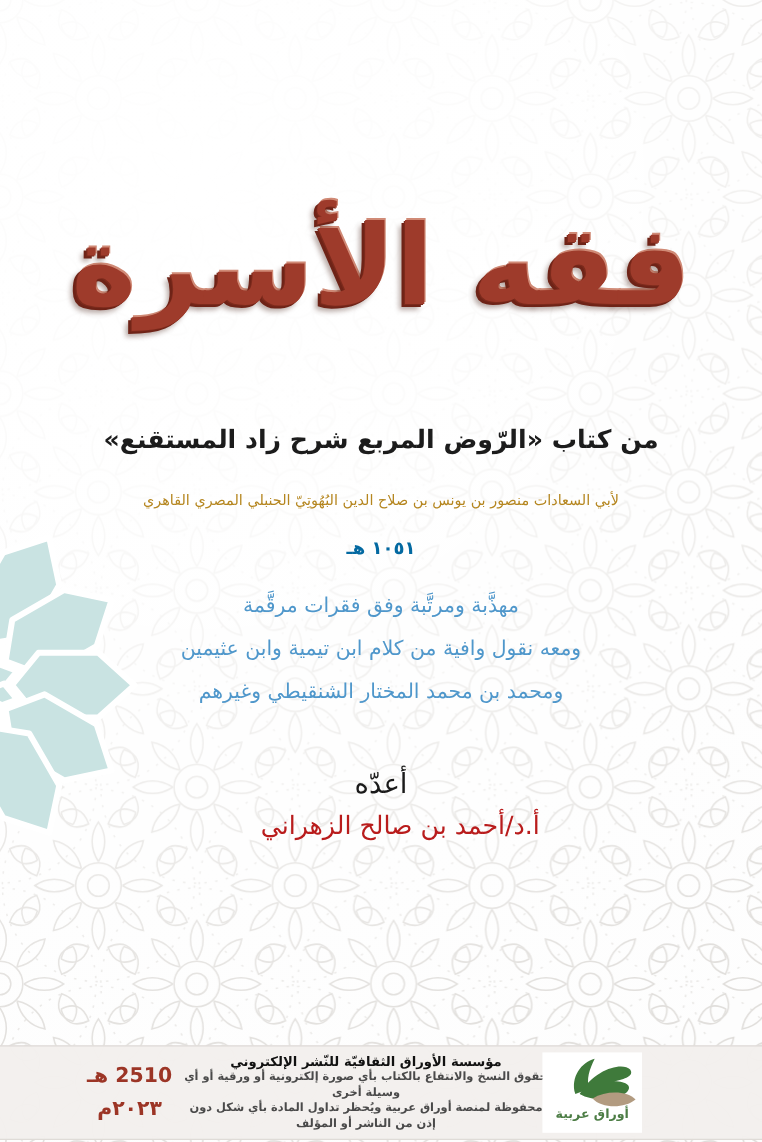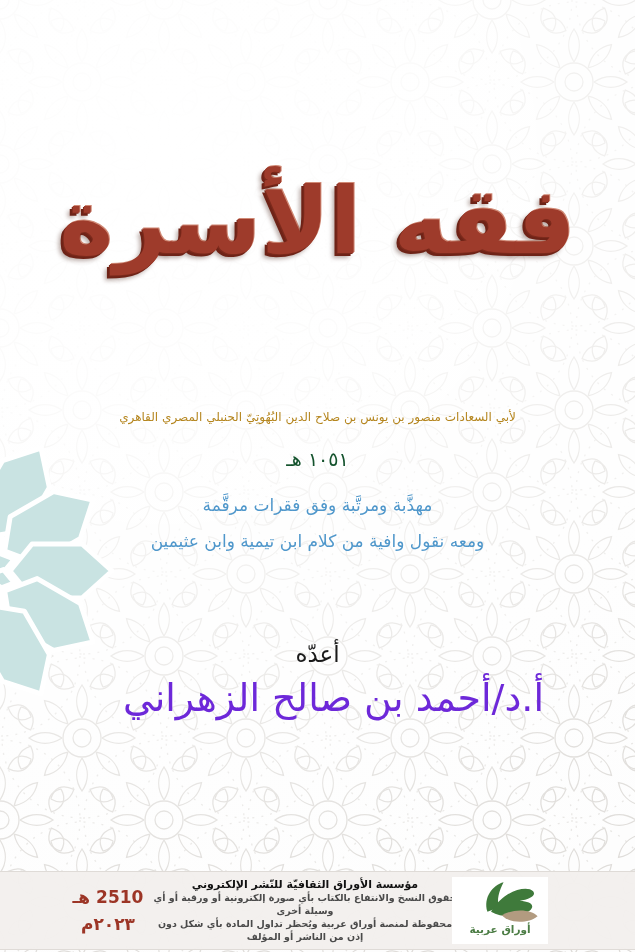--- a/index.html
+++ b/index.html
@@ -38,38 +38,38 @@
     font-size:21px;font-weight:bold;
     color:#1c1c1c;
   }
   .orig-author{
     top:410px;
     font-size:12px;font-weight:normal;
     color:#b5861f;
   }
   .death-year{
     top:448px;
-    font-size:19px;font-weight:normal;
-    color:#14532d;
+    font-size:15px;font-weight:bold;
+    color:#0369a1;
   }
   .features{
     top:487px;
     font-size:17px;font-weight:normal;
     color:#4f97cb;
     line-height:36px;
   }
   .prepared-label{
     top:641px;
     font-size:23px;
     color:#1a1a1a;
   }
   .preparer{
     top:676px;
-    font-size:38px;
-    color:#6d28d9;
+    font-size:21px;
+    color:#b91c1c;
     padding-left:32px;
   }
   .role{
     top:734px;
     font-size:19px;font-weight:bold;
     color:#a84a38;
     line-height:33px;
   }
   .footer{
     position:absolute;left:0;top:871px;width:635px;height:77px;z-index:4;
@@ -89,21 +89,21 @@
     text-align:center;
   }
   .pub-name{
     font-size:11px;font-weight:bold;color:#111;
   }
   .rights{
     font-size:9.5px;font-weight:bold;color:#4a4a4a;line-height:13px;
   }
   .rights:first-of-type{margin-top:6px;}
   .logo-box{
-    position:absolute;left:452px;top:5px;width:96px;height:67px;
+    position:absolute;left:452px;top:5px;width:83px;height:67px;
     background:#ffffff;
     text-align:center;
   }
   .logo-box svg{display:block;margin:2px auto 0;}
   .logo-word{
     font-size:10.5px;font-weight:bold;color:#4c7d45;line-height:12px;
   }
 </style>
 </head>
 <body>
@@ -175,28 +175,30 @@
         <use href="#td" transform="rotate(225)"></use>
         <use href="#td" transform="rotate(255)"></use>
         <use href="#td" transform="rotate(285)"></use>
         <use href="#td" transform="rotate(315)"></use>
         <use href="#td" transform="rotate(345)"></use>
     </g>
   </svg>
 
   <h1 class="txt title">فقه الأسرة</h1>
 
+  <div class="txt source-line">من كتاب «الرّوض المربع شرح زاد المستقنع»</div>
 
   <div class="txt orig-author">لأبي السعادات منصور بن يونس بن صلاح الدين البُهُوتِيّ الحنبلي المصري القاهري</div>
 
   <div class="txt death-year">١٠٥١ هـ</div>
 
   <div class="txt features">
     <div>مهذَّبة ومرتَّبة وفق فقرات مرقَّمة</div>
     <div>ومعه نقول وافية من كلام ابن تيمية وابن عثيمين</div>
+    <div>ومحمد بن محمد المختار الشنقيطي وغيرهم</div>
   </div>
 
   <div class="txt prepared-label">أعدّه</div>
 
   <div class="txt preparer">أ.د/أحمد بن صالح الزهراني</div>
 
 
   <footer class="footer">
     <div class="dates">
       <div>2510 هـ</div>

